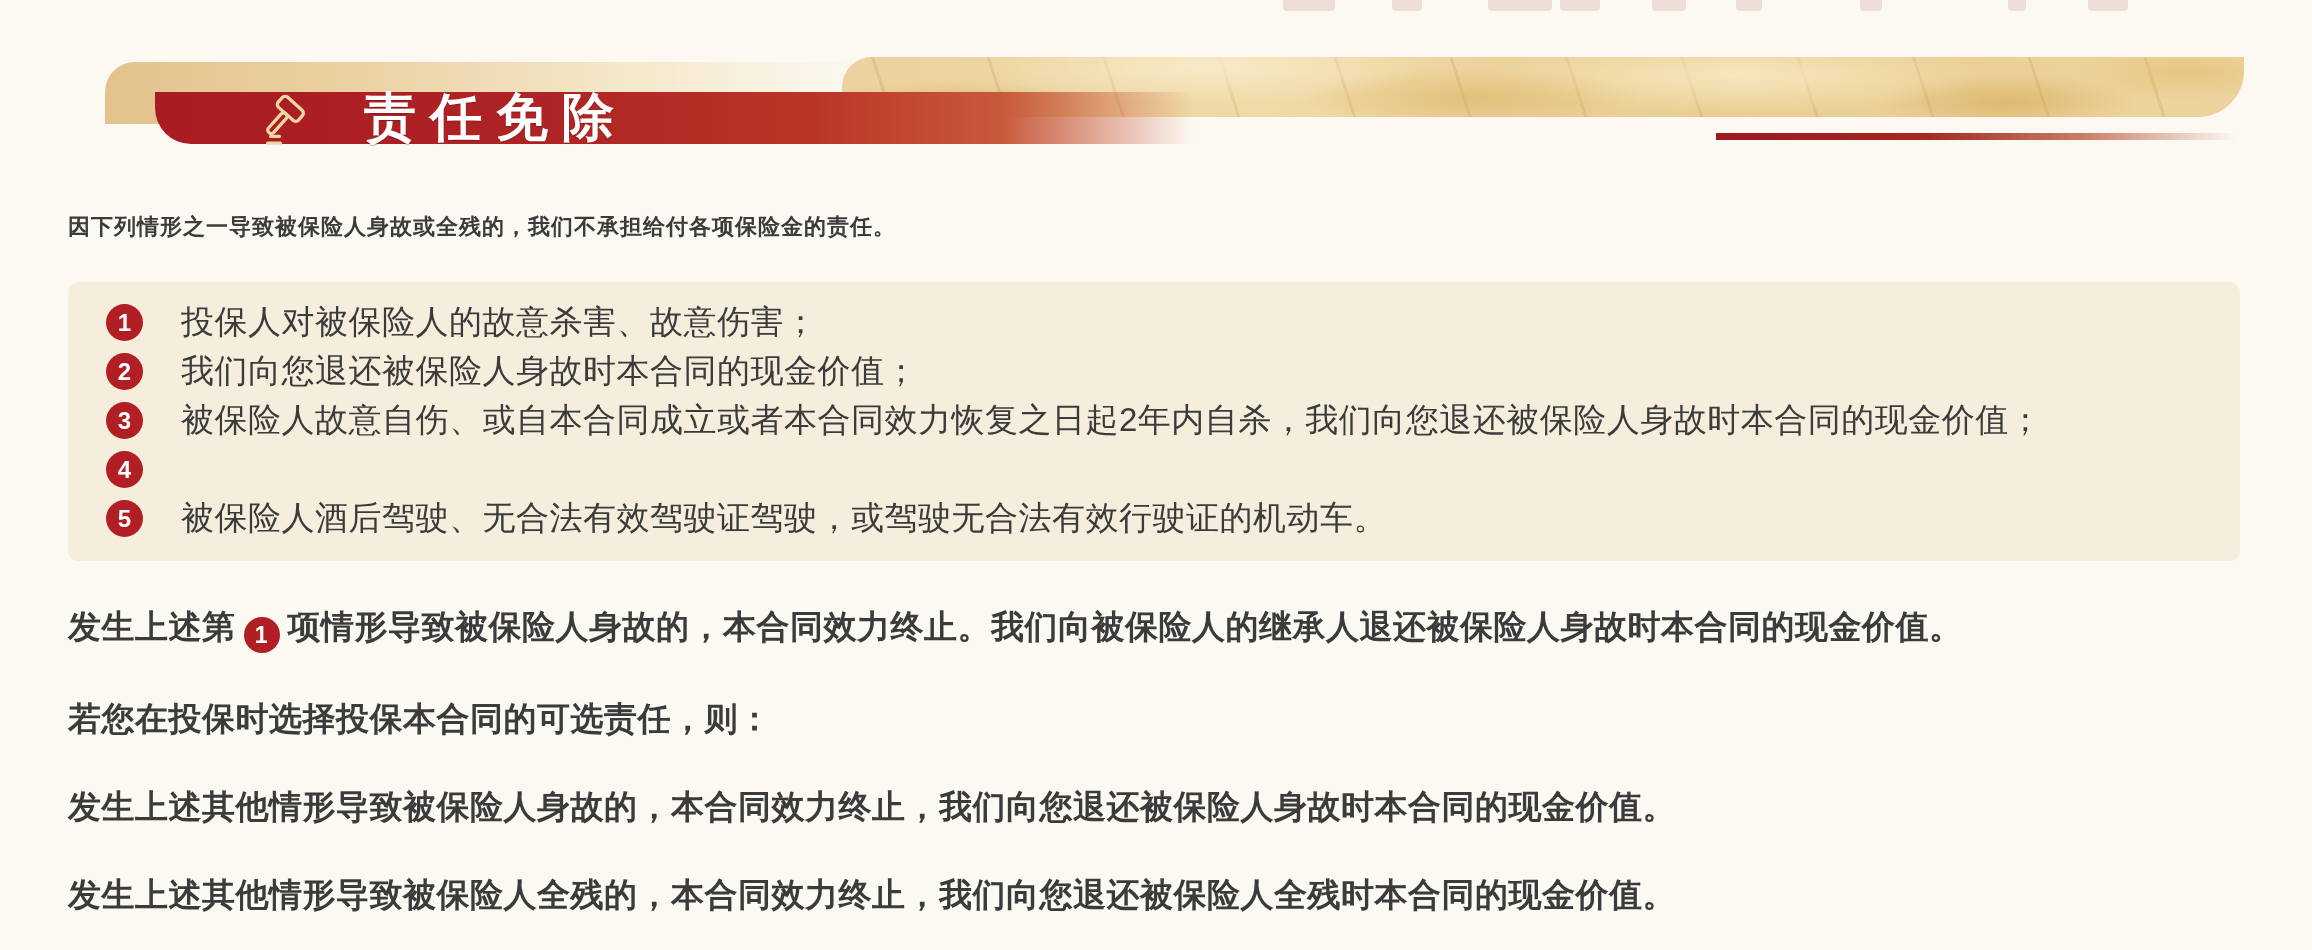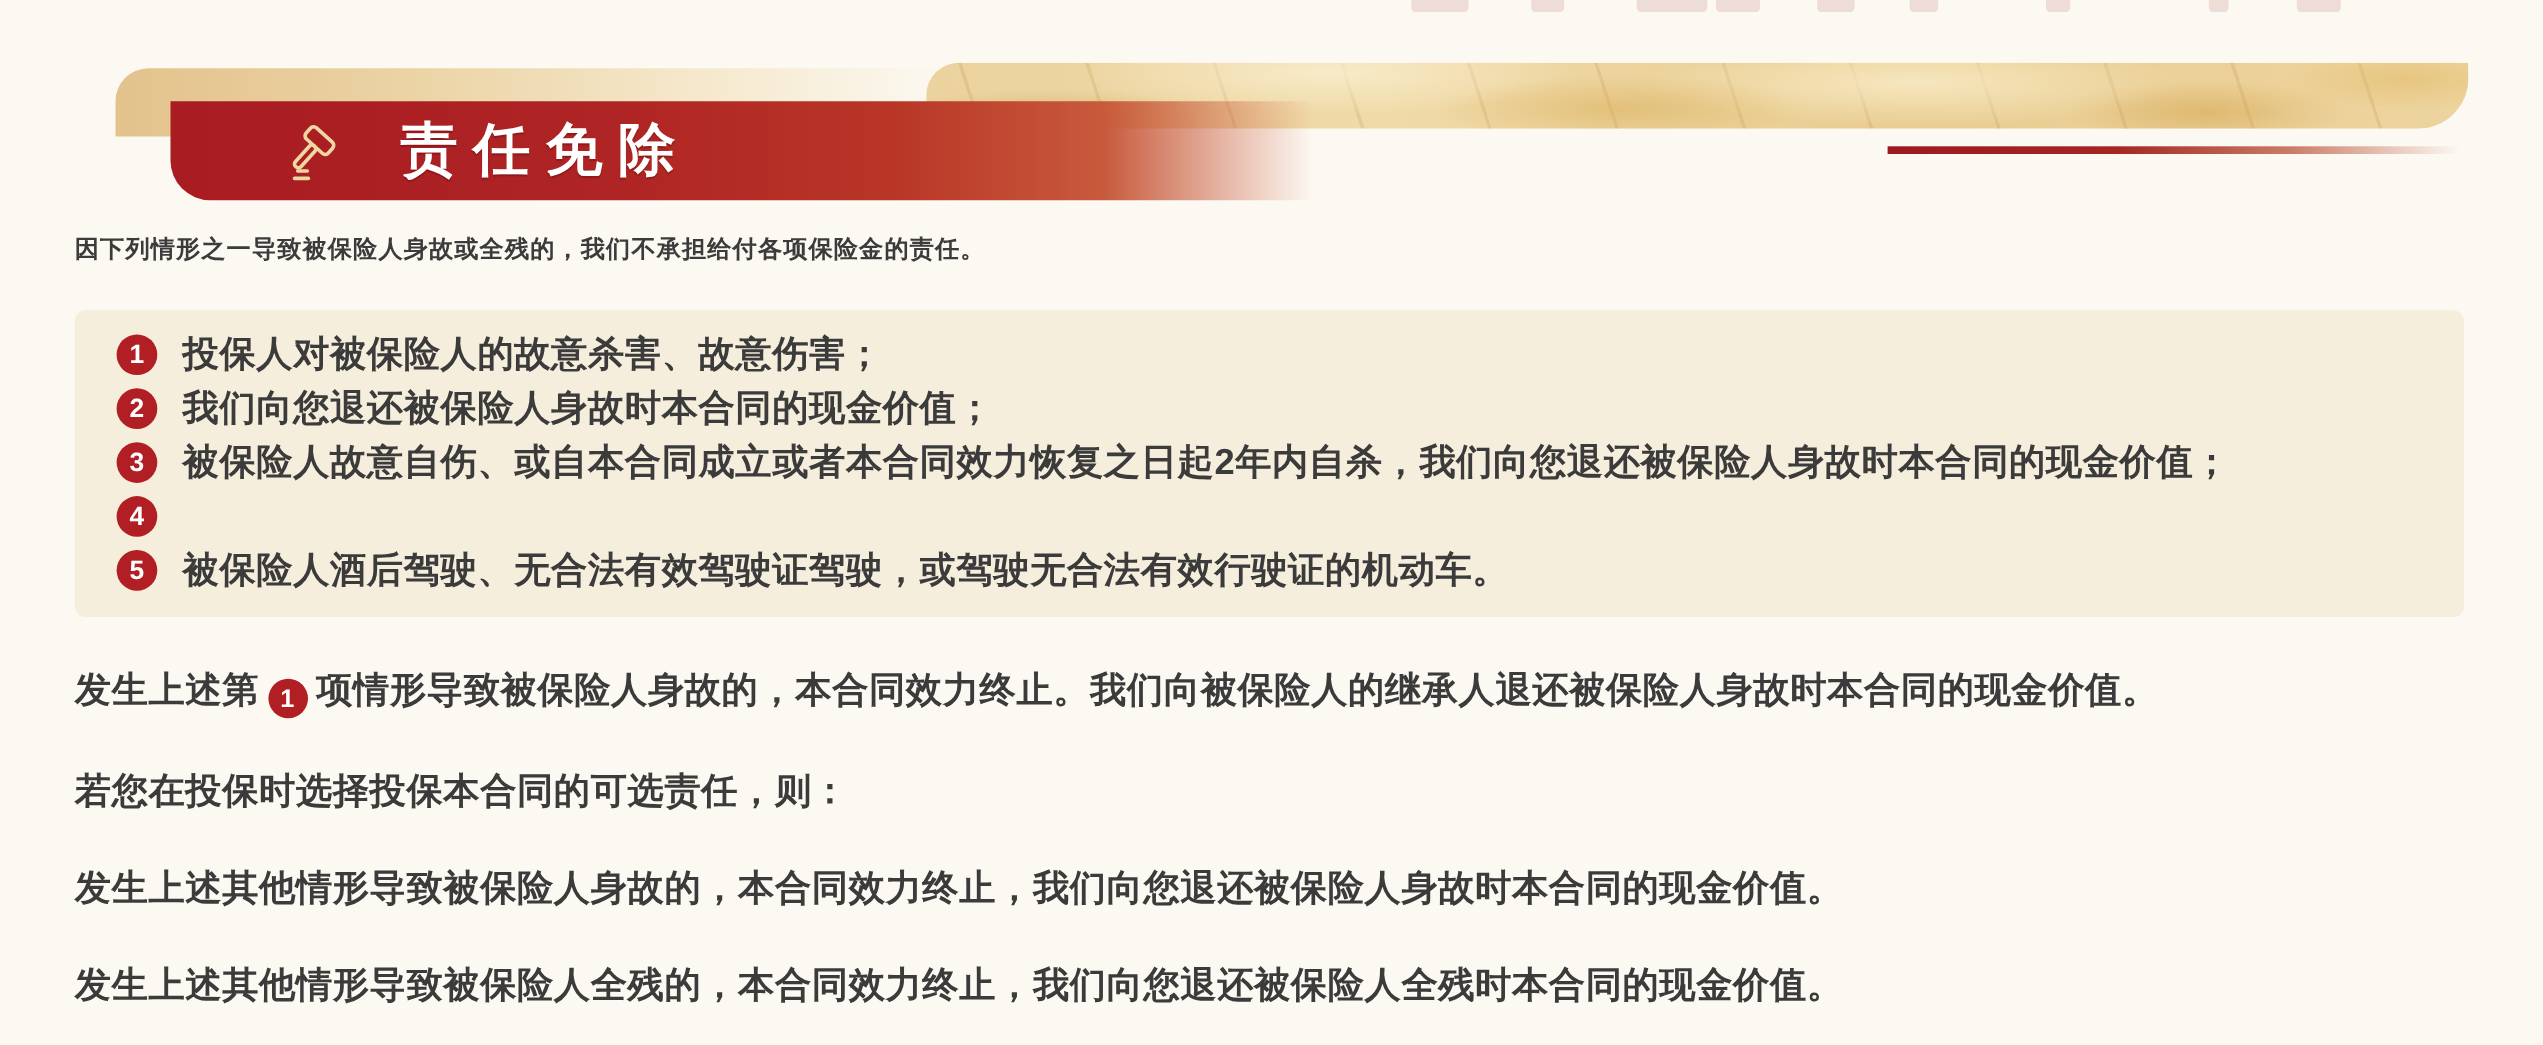--- a/index.html
+++ b/index.html
@@ -33,21 +33,21 @@
       radial-gradient(ellipse 220px 42px at 8% 85%, rgba(196,146,58,0.45), transparent 65%),
       radial-gradient(ellipse 320px 55px at 26% 15%, rgba(249,238,206,0.85), transparent 70%),
       radial-gradient(ellipse 260px 48px at 45% 70%, rgba(216,172,86,0.50), transparent 65%),
       radial-gradient(ellipse 340px 55px at 64% 30%, rgba(248,234,196,0.90), transparent 72%),
       radial-gradient(ellipse 200px 45px at 83% 75%, rgba(206,156,64,0.45), transparent 65%),
       radial-gradient(ellipse 160px 40px at 96% 25%, rgba(226,186,104,0.55), transparent 70%),
       repeating-linear-gradient(72deg, transparent 0 46px, rgba(172,122,44,0.16) 46px 49px, transparent 49px 110px),
       linear-gradient(90deg,#EBD29E 0%,#F0DAA8 30%,#E9CD92 62%,#EDD49E 100%);
   }
   .red-banner {
-    position:absolute; left:155px; top:92px; width:1060px; height:90px;
+    position:absolute; left:155px; top:92px; width:1060px; height:52px;
     border-radius:0 0 0 36px;
     background:linear-gradient(90deg,#A81C22 0%,#AF2424 38%,#B93627 62%,#C85A3C 80%,rgba(200,90,60,0) 98%);
     display:flex; align-items:center;
     padding-left:105px;
   }
   .gavel { width:62px; height:62px; flex:0 0 auto; }
   .banner-title {
     color:#FFFFFF;
     font-family:"Liberation Serif","DejaVu Serif",serif;
     font-weight:bold;
@@ -77,21 +77,21 @@
   }
   .ex-item { display:flex; align-items:center; height:49px; }
   .num-badge {
     flex:0 0 auto;
     width:37px; height:37px; border-radius:50%;
     background:#B11E24; color:#FFFFFF;
     display:inline-flex; align-items:center; justify-content:center;
     font-size:24px; font-weight:700;
     font-family:"Liberation Sans",sans-serif;
   }
-  .ex-text { margin-left:23px; font-size:33px; font-weight:700; letter-spacing:0.5px; white-space:nowrap; }
+  .ex-text { margin-left:38px; font-size:33px; font-weight:400; letter-spacing:0.5px; white-space:nowrap; }
 
   .paras { margin-top:22px; }
   .para {
     margin-top:44px;
     font-size:33px; font-weight:700; line-height:44px; letter-spacing:0.5px;
   }
   .inline-badge {
     display:inline-flex; align-items:center; justify-content:center;
     width:36px; height:36px; border-radius:50%;
     background:#B11E24; color:#FFFFFF;

